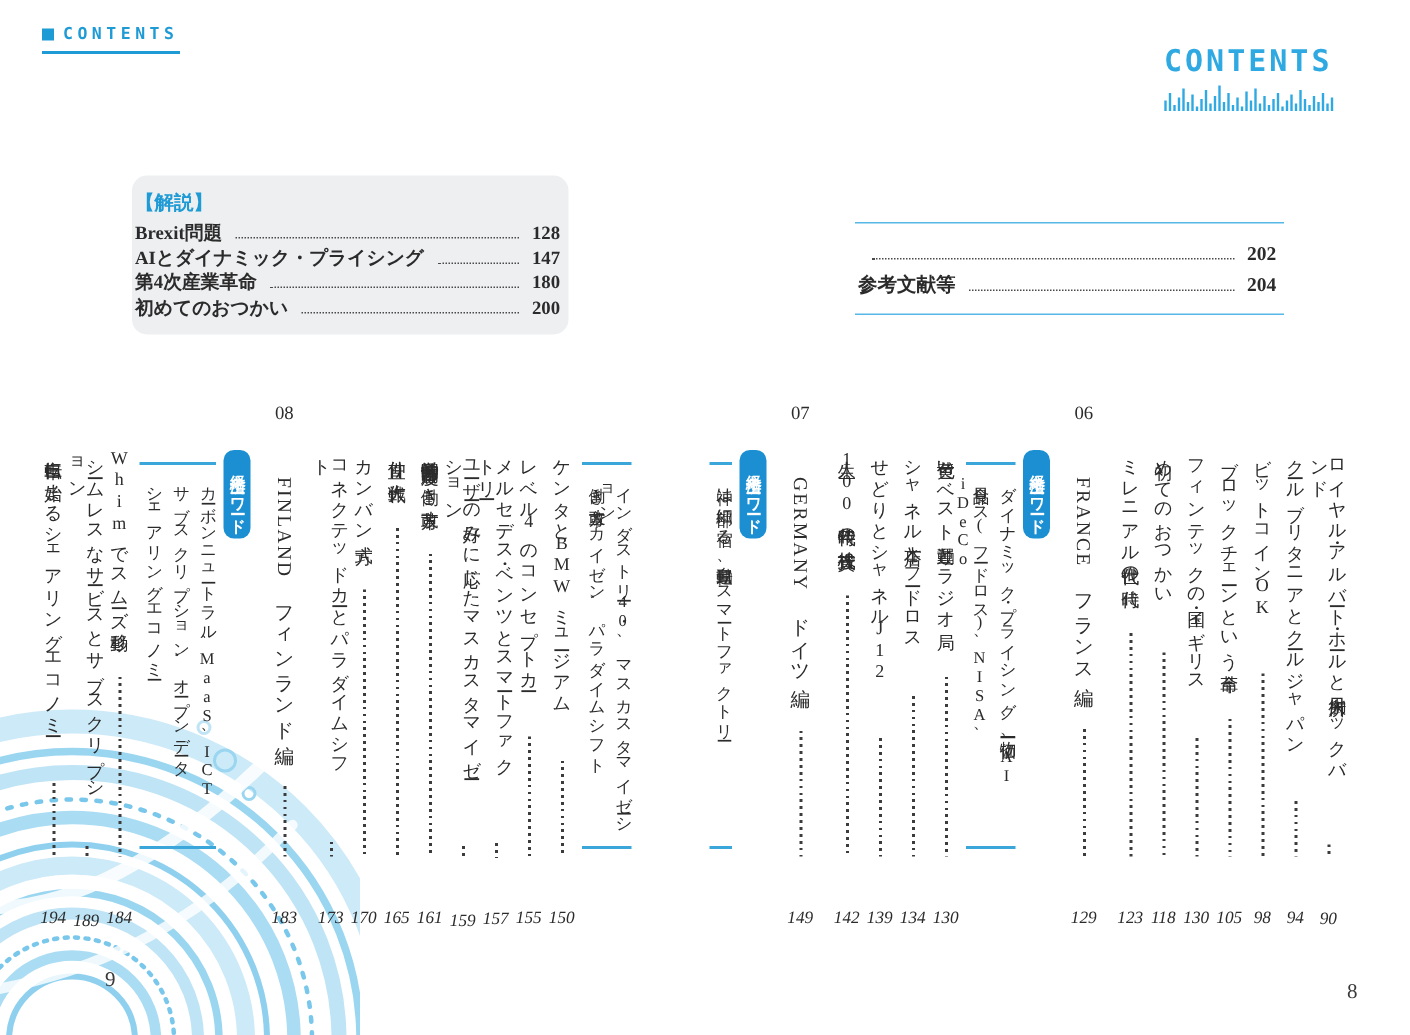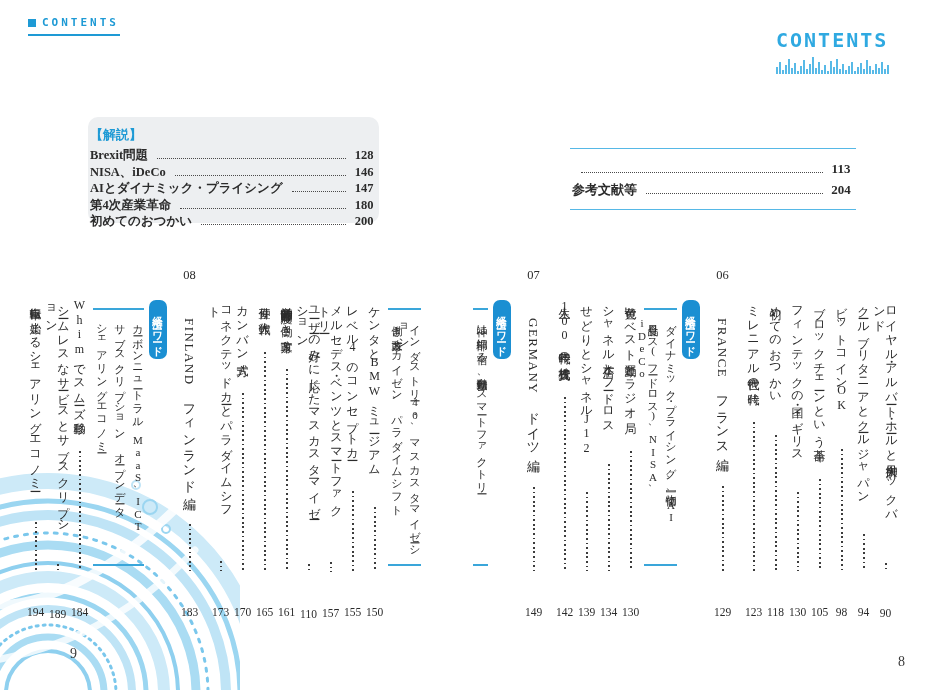--- a/index.html
+++ b/index.html
@@ -43,21 +43,21 @@
   .toc-col.entry{margin-top:30px;}
   .toc-col.header{width:21px;margin:0 7px;}
   .col-title{writing-mode:vertical-rl;text-orientation:upright;font-size:12px;
     line-height:1;letter-spacing:0.5px;}
   .toc-col.header .col-title{text-orientation:mixed;font-size:13px;}
   .hdr-latin{letter-spacing:1.5px;}
   .hdr-jp{text-orientation:upright;padding-top:9px;}
   .hdr-num{font-size:12.5px;margin-bottom:3px;}
   .vleader{flex:1 1 10px;width:2px;min-height:6px;margin:5px 0 3px;
     background:repeating-linear-gradient(to bottom,#3c3c3c 0 1.8px,transparent 1.8px 4.6px);}
-  .col-page{font-size:11.5px;height:14px;}
+  .col-page{font-size:11.5px;height:14px;font-style:italic;}
   
   .toc-kw{display:flex;flex-direction:row-reverse;align-items:flex-start;
     margin-top:40px;flex:0 0 auto;gap:5px;}
   .kw-tab{writing-mode:vertical-rl;text-orientation:upright;background:var(--tab);
     color:#fff;font-size:10.5px;font-weight:bold;padding:8px 2px;border-radius:7px;
     margin-top:-8px;letter-spacing:1px;font-family:"Liberation Sans",sans-serif;}
   .kw-group{display:flex;flex-direction:row-reverse;gap:5px;
     border-top:2px solid var(--kwb);border-bottom:2px solid var(--kwb);
     padding:7px 1px;height:258px;box-sizing:border-box;}
   .kw-col{writing-mode:vertical-rl;text-orientation:upright;font-size:11px;
@@ -86,25 +86,20 @@
 
 <div class="kaisetsu">
   <div class="title">【解説】</div>
   <div id="kaisetsu-list">
       <div class="row">
         <span class="lbl">Brexit問題</span>
         <span class="h-leader"></span>
         <span class="pg">128</span>
       </div>
       <div class="row">
-        <span class="lbl">NISA、iDeCo</span>
-        <span class="h-leader"></span>
-        <span class="pg">146</span>
-      </div>
-      <div class="row">
         <span class="lbl">AIとダイナミック・プライシング</span>
         <span class="h-leader"></span>
         <span class="pg">147</span>
       </div>
       <div class="row">
         <span class="lbl">第4次産業革命</span>
         <span class="h-leader"></span>
         <span class="pg">180</span>
       </div>
       <div class="row">
@@ -112,21 +107,21 @@
         <span class="h-leader"></span>
         <span class="pg">200</span>
       </div>
     </div>
 </div>
 
 <div class="messages">
   <div id="message-list">
       <div class="row">
         <span class="h-leader"></span>
-        <span class="pg">113</span>
+        <span class="pg">202</span>
       </div>
       <div class="row">
         <span class="lbl">参考文献等</span>
         <span class="h-leader"></span>
         <span class="pg">204</span>
       </div>
     </div>
 </div>
 
 <div class="toc" id="toc">
@@ -228,21 +223,21 @@
       <div class="col-page">155</div>
     </div>
     <div class="toc-col entry">
       <div class="col-title">メルセデス・ベンツとスマートファクトリー</div>
       <div class="vleader"></div>
       <div class="col-page">157</div>
     </div>
     <div class="toc-col entry">
       <div class="col-title">ユーザーの好みに応じたマスカスタマイゼーション</div>
       <div class="vleader"></div>
-      <div class="col-page">110</div>
+      <div class="col-page">159</div>
     </div>
     <div class="toc-col entry">
       <div class="col-title">労働時間貯蓄制度と働き方改革</div>
       <div class="vleader"></div>
       <div class="col-page">161</div>
     </div>
     <div class="toc-col entry">
       <div class="col-title">仲直り大作戦</div>
       <div class="vleader"></div>
       <div class="col-page">165</div>

